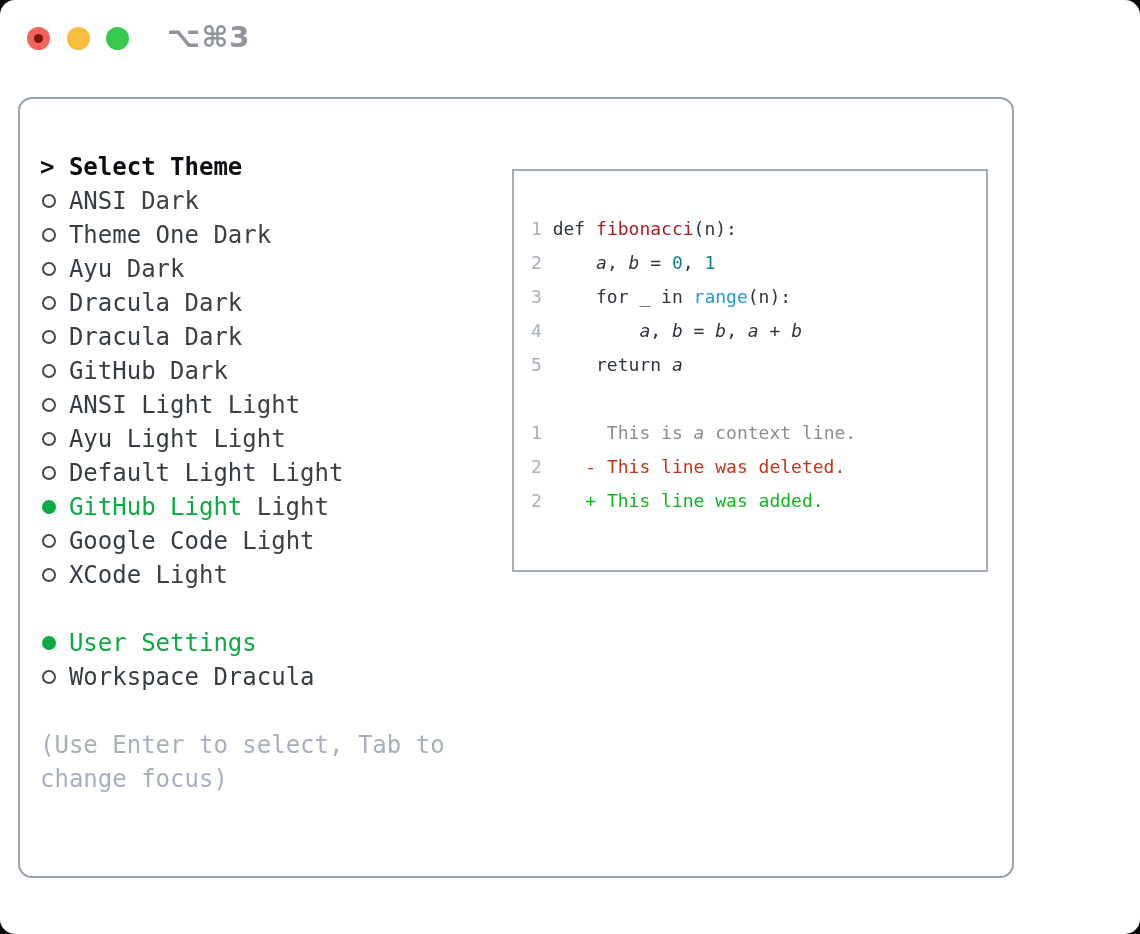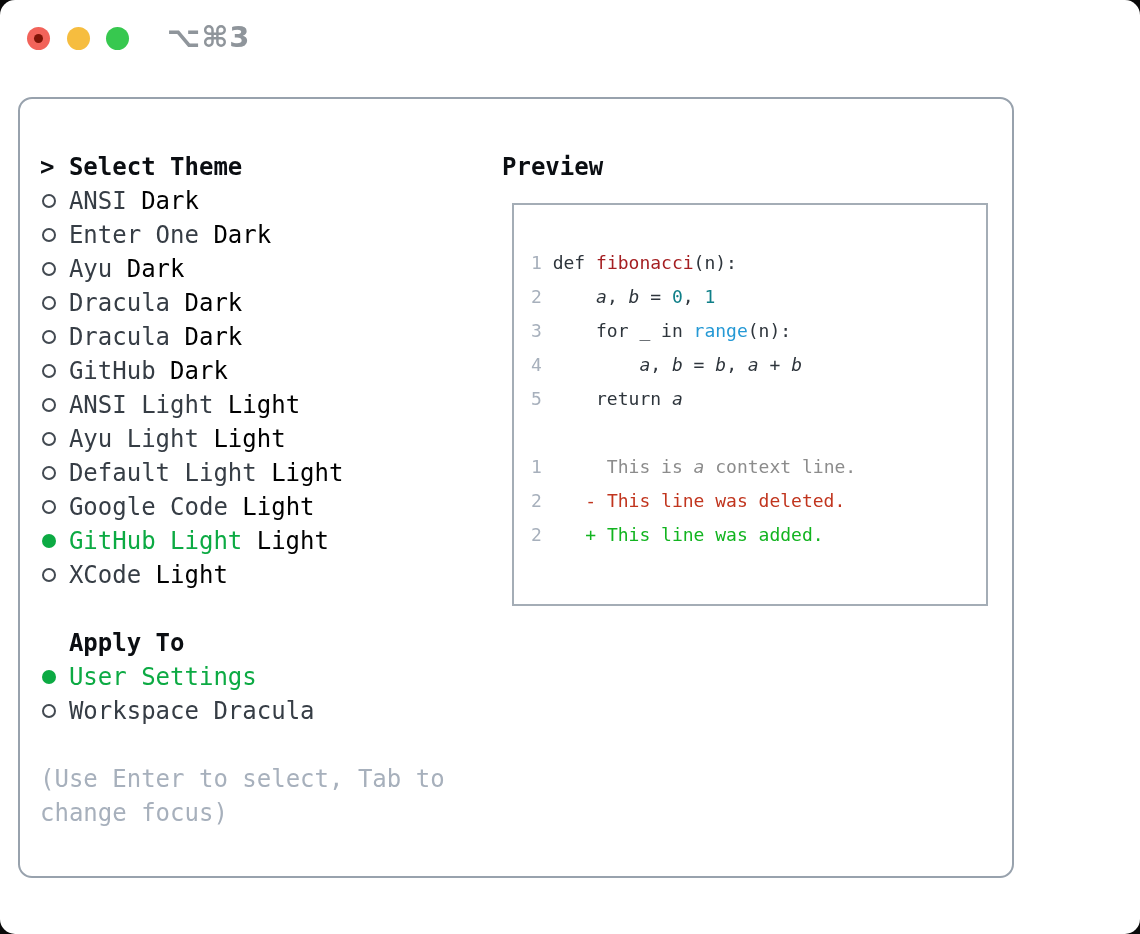--- a/index.html
+++ b/index.html
@@ -21,21 +21,21 @@
   }
   
   .panel{
     position:absolute;left:18px;top:97px;width:992px;height:777px;
     border:2px solid #98a2ad;border-radius:14px;background:#fff;
   }
   .row{height:34px;line-height:34px;white-space:pre;font-size:24px;color:#363d45;position:relative;}
   .marker{display:inline-block;width:2ch;}
   .h1{font-weight:bold;color:#0b0e12;}
   .caret{font-weight:bold;color:#0b0e12;}
-  .tag{color:#000000;margin-left:1ch;text-align:right;}
+  .tag{color:#404040;margin-left:1ch;text-align:right;}
   .name.sel{color:#0caa43;}
   .radio{
     position:absolute;left:2px;top:10px;width:14px;height:14px;border-radius:50%;
     box-sizing:border-box;border:2.5px solid #434a52;background:transparent;
   }
   .radio.sel{border:none;background:#0caa43;}
   .hint{color:#a7b0bc;}
   
   .left-col{position:absolute;left:20px;top:51px;width:440px;}
   .right-col{position:absolute;left:482px;top:51px;width:506px;}
@@ -69,44 +69,42 @@
     <div class="light max"></div>
     <div class="shortcut">⌥⌘3</div>
   </div>
 
   <div class="panel">
 
     <div class="left-col">
       <div class="row"><span class="marker caret">&gt;</span><span class="h1">Select Theme</span></div>
       <div id="theme-list">
           <div class="row"><div class="radio"></div><span class="marker"></span><span class="name">ANSI</span><span class="tag">Dark</span></div>
-          <div class="row"><div class="radio"></div><span class="marker"></span><span class="name">Enter One</span><span class="tag">Dark</span></div>
+          <div class="row"><div class="radio"></div><span class="marker"></span><span class="name">Theme One</span><span class="tag">Dark</span></div>
           <div class="row"><div class="radio"></div><span class="marker"></span><span class="name">Ayu</span><span class="tag">Dark</span></div>
           <div class="row"><div class="radio"></div><span class="marker"></span><span class="name">Dracula</span><span class="tag">Dark</span></div>
           <div class="row"><div class="radio"></div><span class="marker"></span><span class="name">Dracula</span><span class="tag">Dark</span></div>
           <div class="row"><div class="radio"></div><span class="marker"></span><span class="name">GitHub</span><span class="tag">Dark</span></div>
           <div class="row"><div class="radio"></div><span class="marker"></span><span class="name">ANSI Light</span><span class="tag">Light</span></div>
           <div class="row"><div class="radio"></div><span class="marker"></span><span class="name">Ayu Light</span><span class="tag">Light</span></div>
           <div class="row"><div class="radio"></div><span class="marker"></span><span class="name">Default Light</span><span class="tag">Light</span></div>
+          <div class="row"><div class="radio sel"></div><span class="marker"></span><span class="name sel">GitHub Light</span><span class="tag">Light</span></div>
           <div class="row"><div class="radio"></div><span class="marker"></span><span class="name">Google Code</span><span class="tag">Light</span></div>
-          <div class="row"><div class="radio sel"></div><span class="marker"></span><span class="name sel">GitHub Light</span><span class="tag">Light</span></div>
           <div class="row"><div class="radio"></div><span class="marker"></span><span class="name">XCode</span><span class="tag">Light</span></div>
         </div>
       <div class="row"></div>
-      <div class="row"><span class="marker"></span><span class="h1">Apply To</span></div>
       <div id="apply-list">
           <div class="row"><div class="radio sel"></div><span class="marker"></span><span class="name sel">User Settings</span></div>
           <div class="row"><div class="radio"></div><span class="marker"></span><span class="name">Workspace Dracula</span></div>
         </div>
       <div class="row"></div>
       <div class="row hint">(Use Enter to select, Tab to</div>
       <div class="row hint">change focus)</div>
     </div>
 
     <div class="right-col">
-      <div class="row"><span class="h1">Preview</span></div>
       <div class="preview-box">
         <pre class="code" id="code-pre"><div class="code-line"><span class="ln">1 </span><span class="pl">def </span><span class="fn">fibonacci</span><span class="pl">(n):</span></div><div class="code-line"><span class="ln">2 </span><span class="pl">    </span><span class="pl vr">a</span><span class="pl">, </span><span class="pl vr">b</span><span class="pl"> = </span><span class="nm">0</span><span class="pl">, </span><span class="nm">1</span></div><div class="code-line"><span class="ln">3 </span><span class="pl">    for _ in </span><span class="bi">range</span><span class="pl">(n):</span></div><div class="code-line"><span class="ln">4 </span><span class="pl">        </span><span class="pl vr">a</span><span class="pl">, </span><span class="pl vr">b</span><span class="pl"> = </span><span class="pl vr">b</span><span class="pl">, </span><span class="pl vr">a</span><span class="pl"> + </span><span class="pl vr">b</span></div><div class="code-line"><span class="ln">5 </span><span class="pl">    return </span><span class="pl vr">a</span></div><div class="code-line"></div><div class="code-line"><span class="ln">1 </span><span class="ctx">     This is </span><span class="ctx vr">a</span><span class="ctx"> context line.</span></div><div class="code-line"><span class="ln">2 </span><span class="pl">   </span><span class="del">- This line was deleted.</span></div><div class="code-line"><span class="ln">2 </span><span class="pl">   </span><span class="add">+ This line was added.</span></div></pre>
       </div>
     </div>
 
   </div>
 </div>
 
 </body></html>

